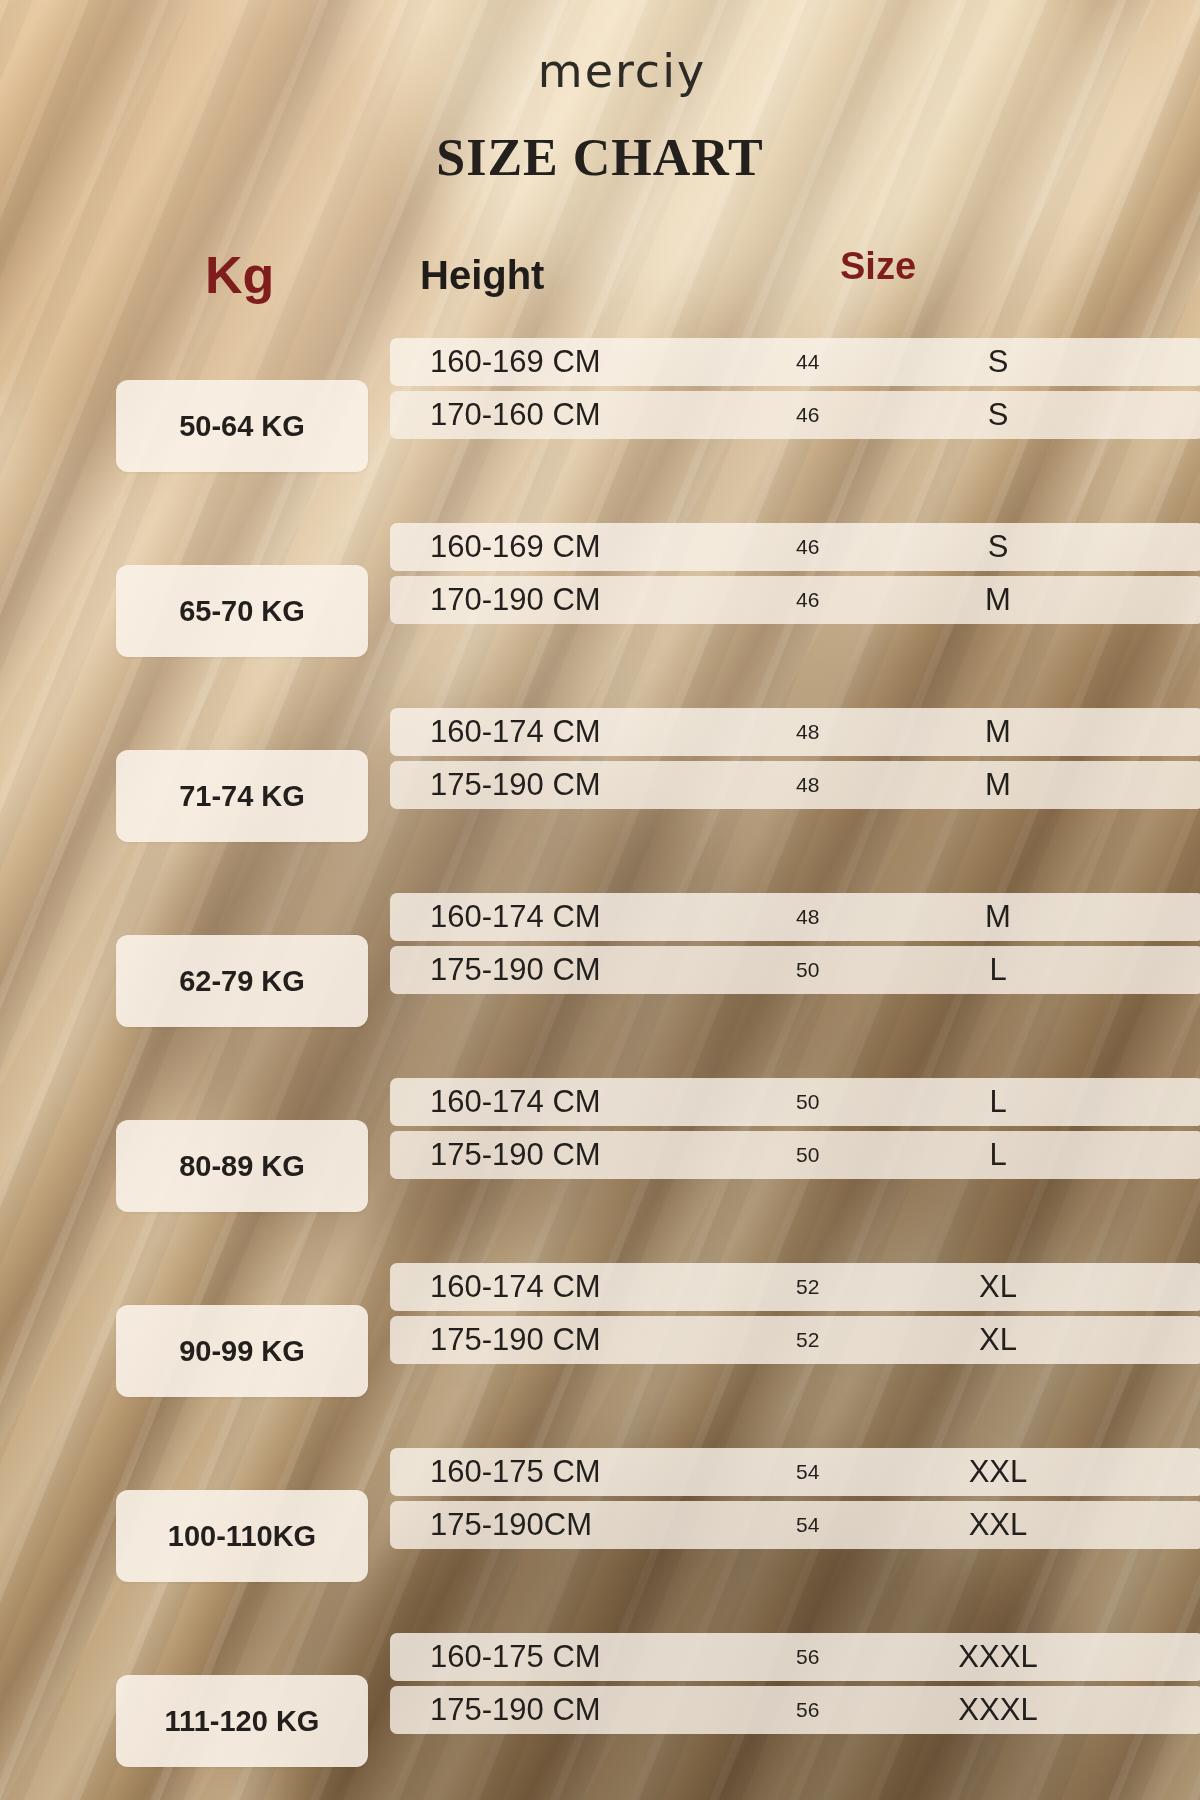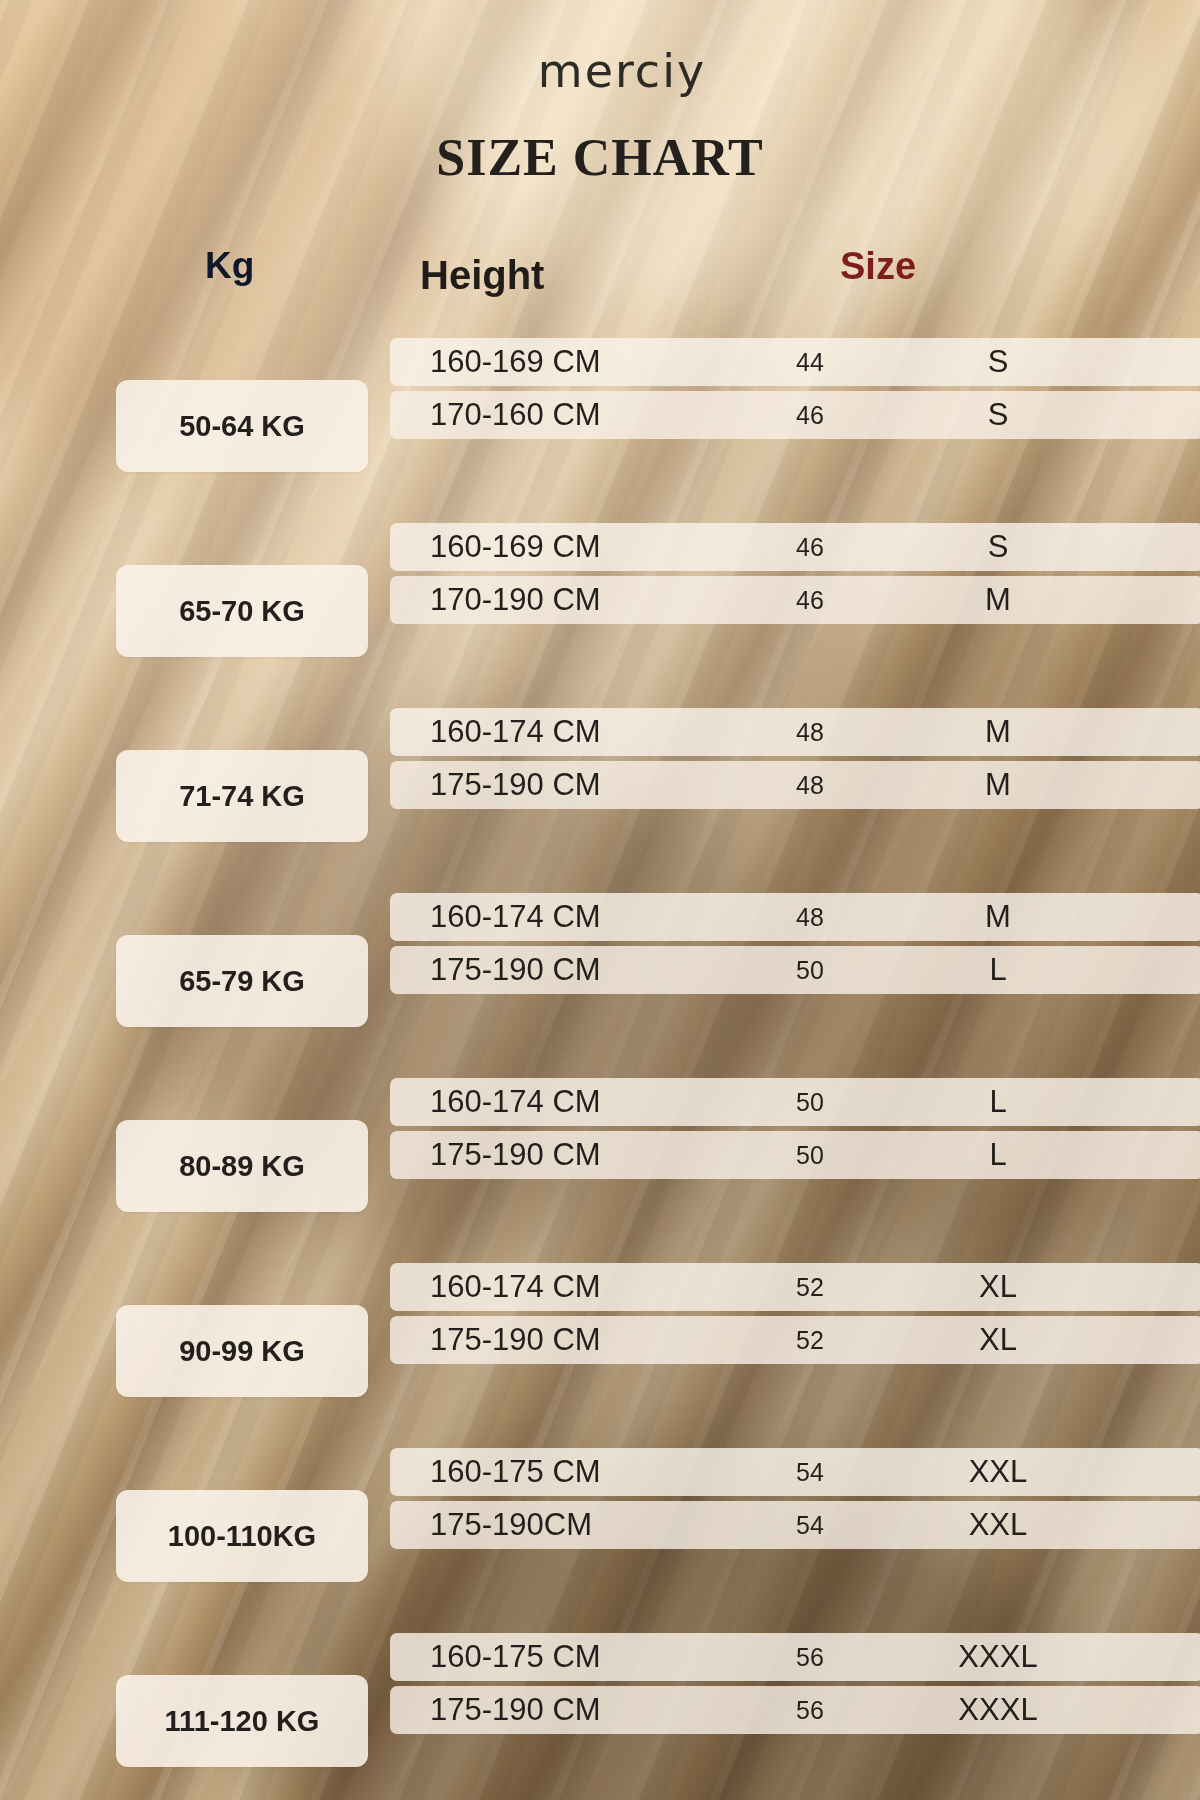--- a/index.html
+++ b/index.html
@@ -66,21 +66,21 @@
   }
   .title {
     position:absolute; top:128px; left:0; right:0;
     text-align:center;
     font-size:52px; font-weight:700; letter-spacing:1px;
     color:#23201d;
     font-family:"Liberation Serif", serif;
   }
 
   .headers { position:absolute; top:245px; left:0; width:100%; height:60px; }
-  .h-kg     { position:absolute; left:205px; font-size:37px; font-weight:700; color:#0f172a; }
+  .h-kg     { position:absolute; left:205px; font-size:52px; font-weight:700; color:#7f1d1d; }
   .h-height { position:absolute; left:420px; font-size:40px; font-weight:700; color:#1f1c19;margin-top:8px; }
   .h-size   { position:absolute; left:840px; font-size:38px; font-weight:700; color:#7f1d1d; }
 
   .rows { position:absolute; top:325px; left:0; width:100%; }
 
   .group {
     position:relative;
     height:152px;
     margin-bottom:33px;
   }
@@ -105,21 +105,21 @@
   }
   .row.r1 { top:13px; }
   .row.r2 { top:66px; background:rgba(247,240,230,0.80); }
 
   .row .cell-height {
     position:absolute; left:40px;
     font-size:31px; color:#221f1c;
   }
   .row .cell-num {
     position:absolute; left:406px;
-    font-size:25px; color:#221f1c;
+    font-size:21px; color:#221f1c;
   }
   .row .cell-size {
     position:absolute; left:548px;
     width:120px; text-align:center;
     font-size:31px; color:#221f1c;
   }
 </style>
 </head>
 <body>
 
@@ -182,21 +182,21 @@
         <span class="cell-size">M</span>
       </div>
       <div class="row r2">
         <span class="cell-height">175-190 CM</span>
         <span class="cell-num">48</span>
         <span class="cell-size">M</span>
       </div>
     </div>
 
     <div class="group">
-      <div class="kg-pill">65-79 KG</div>
+      <div class="kg-pill">62-79 KG</div>
       <div class="row r1">
         <span class="cell-height">160-174 CM</span>
         <span class="cell-num">48</span>
         <span class="cell-size">M</span>
       </div>
       <div class="row r2">
         <span class="cell-height">175-190 CM</span>
         <span class="cell-num">50</span>
         <span class="cell-size">L</span>
       </div>

